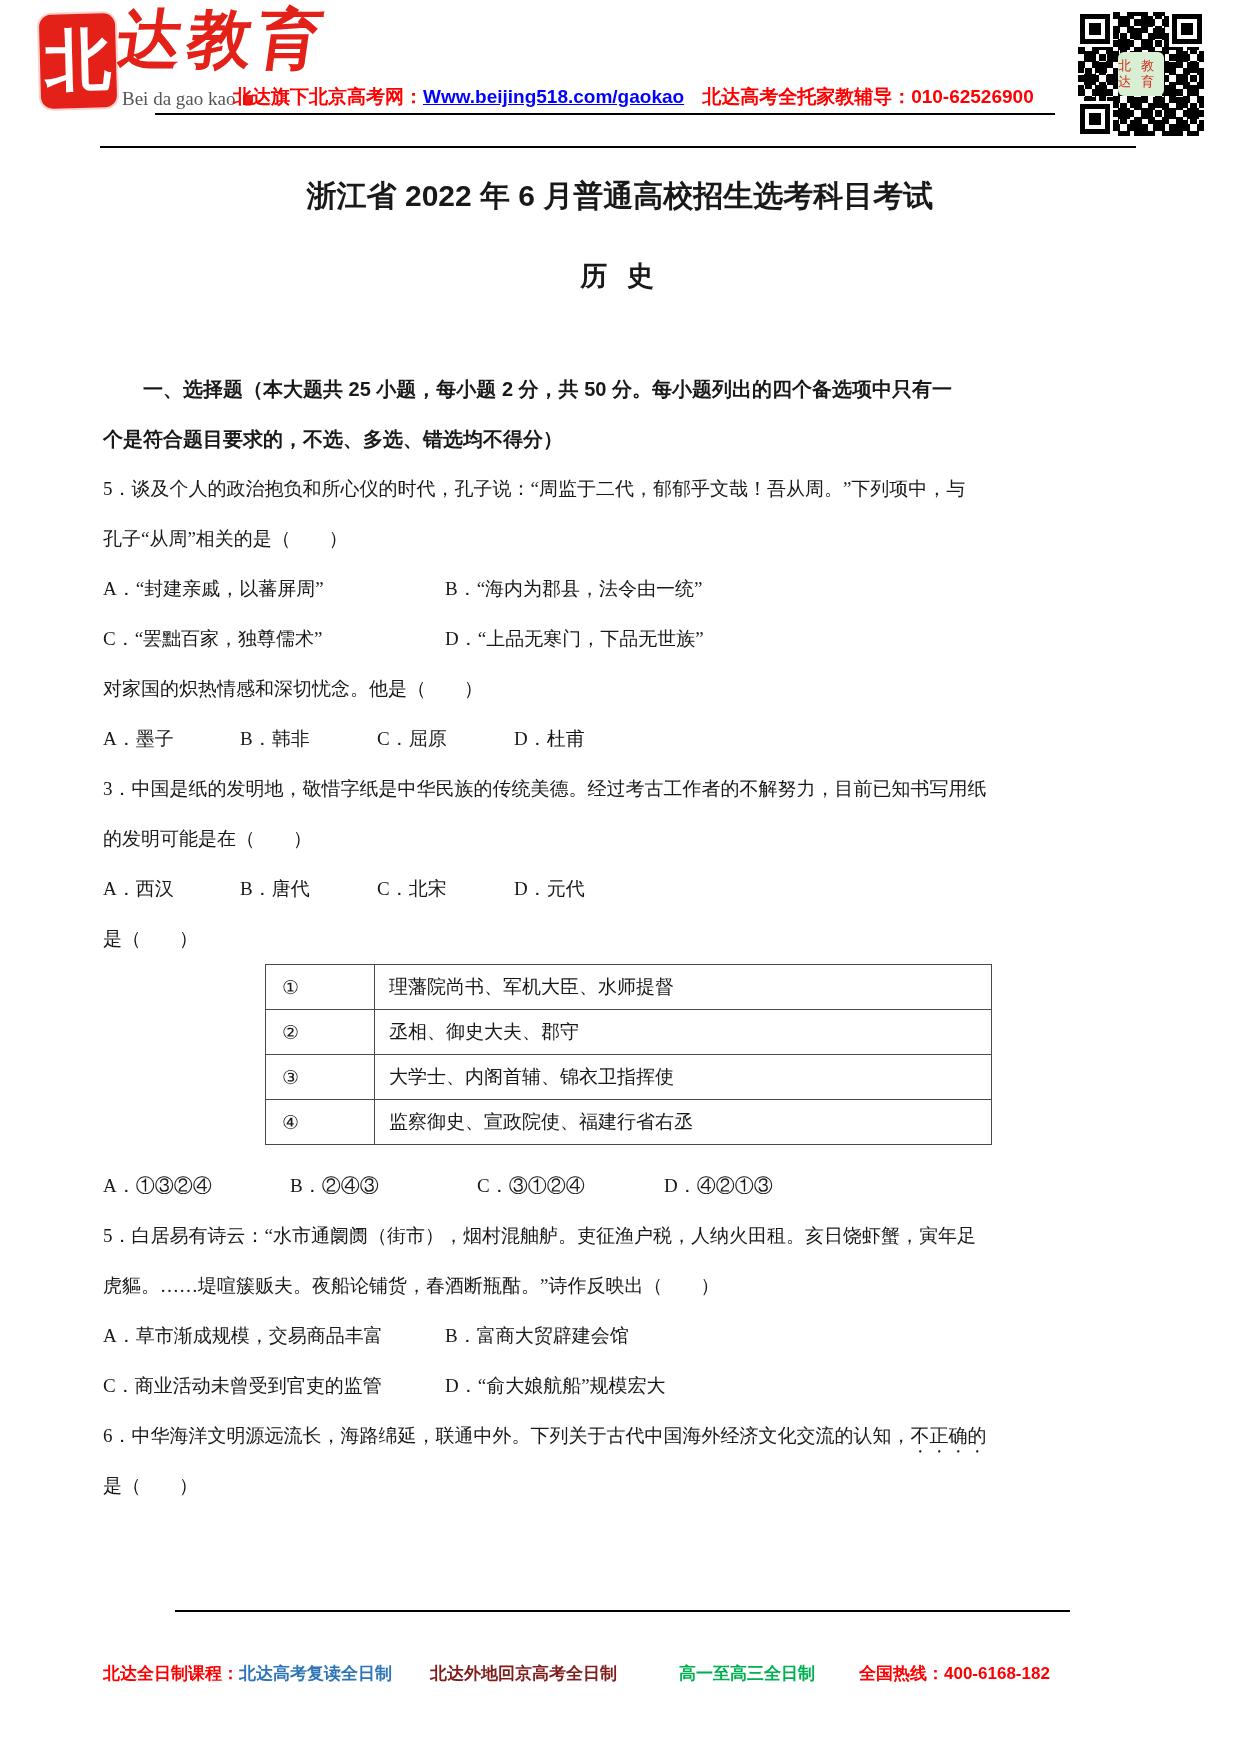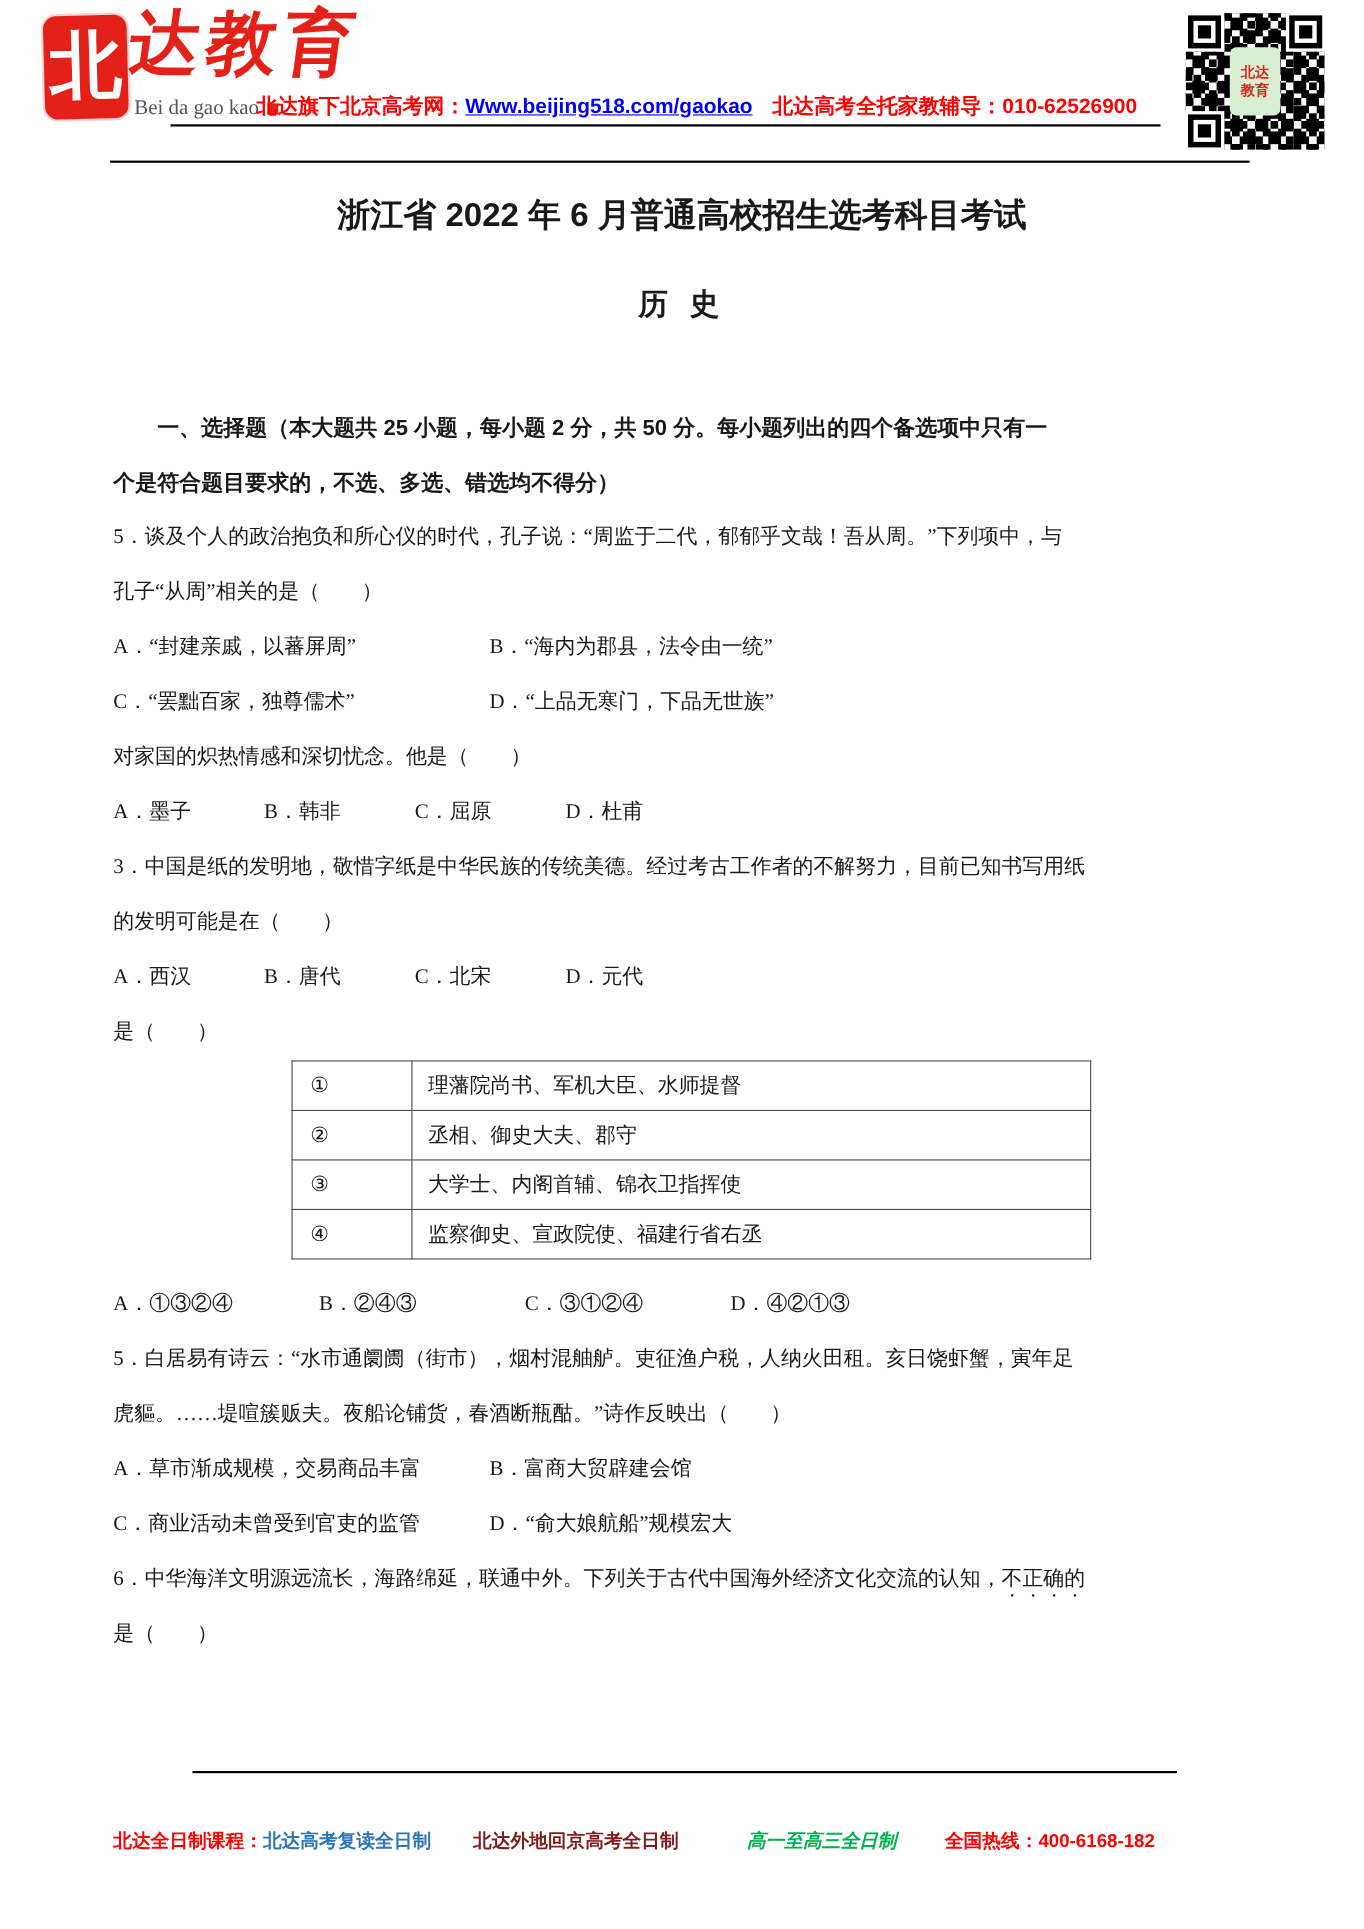--- a/index.html
+++ b/index.html
@@ -27,22 +27,22 @@
   .qr{position:absolute;left:1078px;top:12px;width:126px;height:124px;background:#fff;}
   .qr-noise{position:absolute;inset:0;background-color:#fff;
         background-image:repeating-conic-gradient(#000 0 25%,transparent 0 50%),
                          repeating-conic-gradient(#000 0 25%,transparent 0 50%);
         background-size:14px 14px,23px 23px;background-position:0 0,6px 4px;}
   .finder{position:absolute;width:30px;height:30px;border:5px solid #000;background:#fff;
         box-sizing:border-box;box-shadow:0 0 0 3px #fff;}
   .finder::after{content:"";position:absolute;left:4px;top:4px;width:12px;height:12px;background:#000;}
   .f-tl{left:2px;top:2px;} .f-tr{right:2px;top:2px;} .f-bl{left:2px;bottom:2px;}
   .qr-center{position:absolute;left:50%;top:50%;transform:translate(-50%,-50%);
-        width:46px;height:62px;background:#d9efd4;border-radius:6px;display:flex;flex-direction:column;
-        align-items:center;justify-content:center;color:#d42a1e;font-size:13px;font-weight:bold;line-height:1.25;}
+        width:46px;height:44px;background:#d9efd4;border-radius:6px;display:flex;flex-direction:row;
+        align-items:center;justify-content:center;color:#d42a1e;font-size:13px;font-weight:normal;line-height:1.25;}
 
   
   .content{position:absolute;left:103px;top:170px;width:1034px;}
   .title{font-family:"Liberation Sans",sans-serif;font-weight:bold;font-size:30px;
         text-align:center;margin-top:8px;line-height:1.2;}
   .subject{font-family:"Liberation Sans",sans-serif;font-weight:bold;font-size:27px;
         text-align:center;margin-top:46px;letter-spacing:6px;line-height:1.2;}
   .intro{font-family:"Liberation Sans",sans-serif;font-weight:bold;font-size:20px;line-height:50px;}
   .intro-first{margin-top:72px;margin-left:40px;}
   .line{font-size:19px;line-height:50px;white-space:nowrap;}
@@ -61,21 +61,21 @@
   .dots{-webkit-text-emphasis:dot;-webkit-text-emphasis-position:under;
         text-emphasis:dot;text-emphasis-position:under right;}
 
   
   .frule{position:absolute;left:175px;top:1610px;width:895px;height:2px;background:#000;}
   .footer{position:absolute;left:103px;top:1662px;width:1090px;white-space:nowrap;
         font-family:"Liberation Sans",sans-serif;font-weight:bold;font-size:17px;}
   .f-red{color:#ff0000;}
   .f-blue{color:#2e75b6;}
   .f-orange{color:#7f1d1d;margin-left:38px;}
-  .f-green{color:#00b050;margin-left:62px;font-style:italic;}
+  .f-green{color:#00b050;margin-left:62px;}
   .f-hot{color:#ff0000;margin-left:44px;}
 </style>
 </head>
 <body>
 
 <div class="page">
 
   <div class="seal">
     <span class="glyph">北</span>
   </div>

